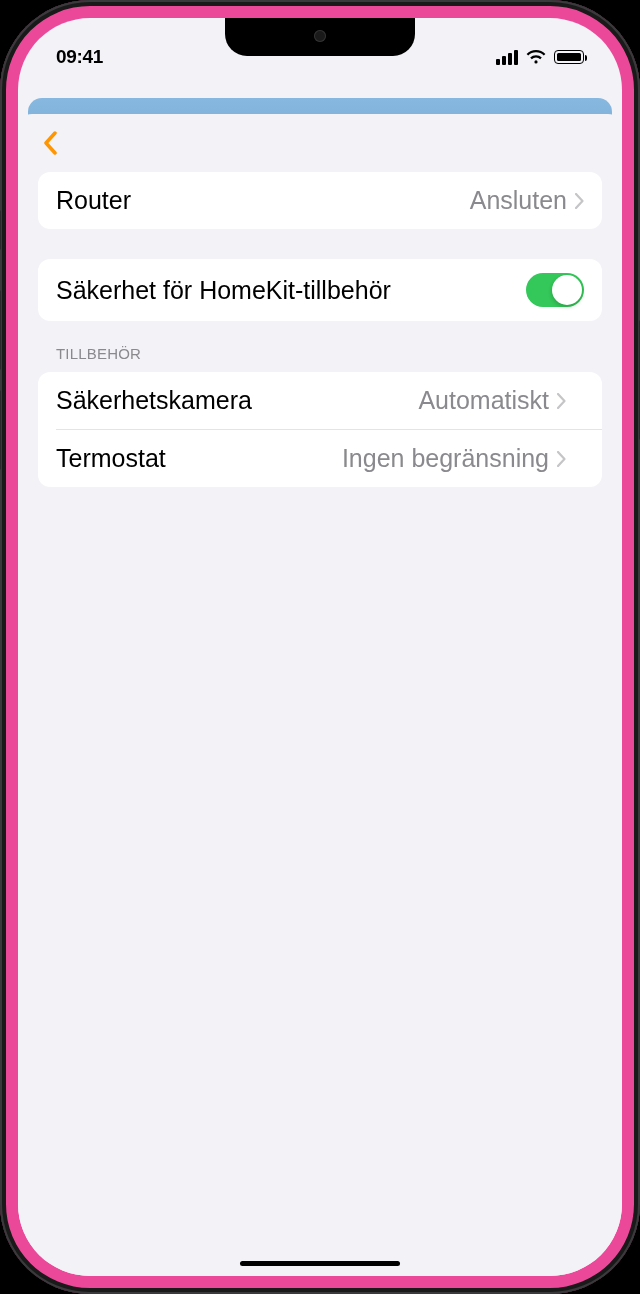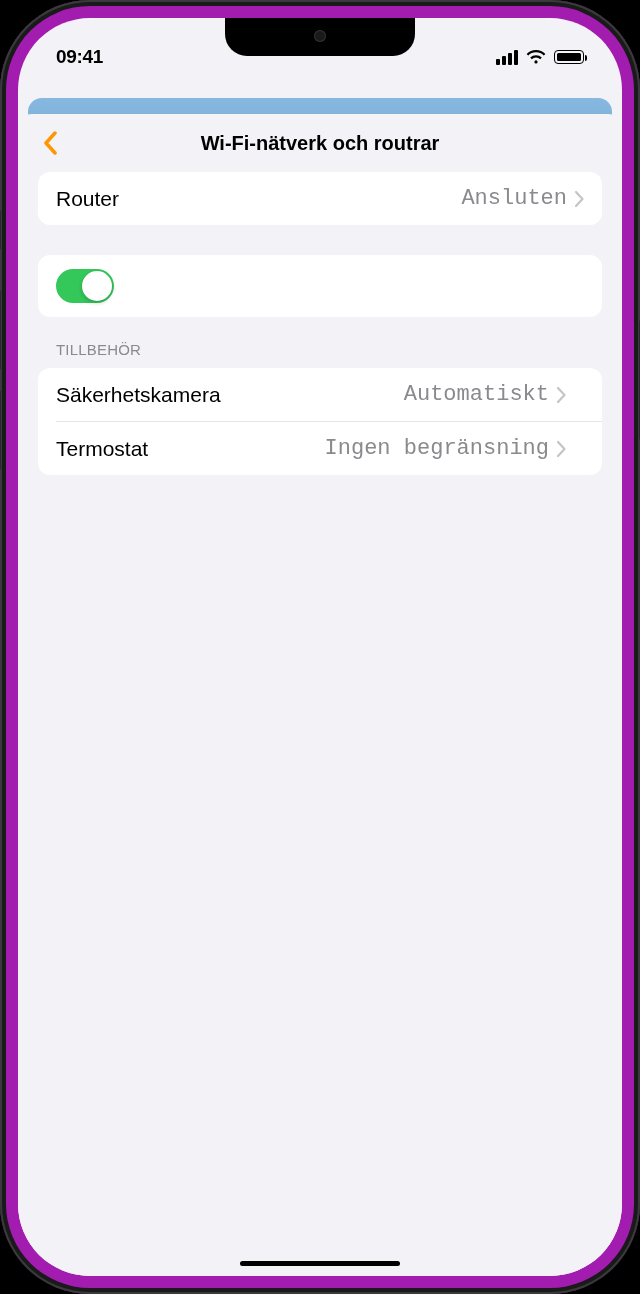--- a/index.html
+++ b/index.html
@@ -8,21 +8,21 @@
       background: #000;
       display: flex;
       justify-content: center;
       align-items: flex-start;
       width: 640px;
       height: 1294px;
     }
     .phone-frame {
       width: 640px;
       height: 1294px;
-      background: #a21caf;
+      background: #ec4899;
       border-radius: 90px;
       padding: 18px;
       position: relative;
       box-shadow: inset 0 0 0 2px #3a3a3c, inset 0 0 0 6px #1a1a1a;
     }
     .screen {
       width: 100%;
       height: 100%;
       background: #f2f2f7;
       border-radius: 72px;
@@ -143,23 +143,23 @@
     .row {
       display: flex;
       align-items: center;
       justify-content: space-between;
       padding: 14px 18px;
       min-height: 52px;
       cursor: pointer;
     }
     .row + .row { border-top: 0.5px solid #e3e3e8; margin-left: 18px; padding-left: 0; }
     .row + .row .row-right { padding-right: 0; }
-    .row-left { font-size: 21px; color: #000; }
+    .row-left { font-size: 25px; color: #000; }
     .row-right { display: flex; align-items: center; gap: 8px; }
-    .row-value { font-size: 22px; color: #8a8a8e; font-family: Liberation Mono, monospace; }
+    .row-value { font-size: 25px; color: #8a8a8e; }
     .chevron svg { display: block; }
     .footer-text {
       font-size: 15px;
       color: #8a8a8e;
       padding: 10px 18px 0;
       line-height: 1.35;
     }
 
     .toggle {
       width: 58px; height: 34px;
@@ -228,21 +228,20 @@
     </div>
 
     <div class="sheet-backdrop"></div>
     <div class="sheet">
       <div class="nav-bar">
         <div class="back-btn">
           <svg width="16" height="24" viewBox="0 0 16 24">
               <path d="M13 2L4 12l9 10" stroke="#ff9500" stroke-width="3.5" fill="none" stroke-linecap="round" stroke-linejoin="round"></path>
             </svg>
         </div>
-        <div class="nav-title">Wi-Fi-nätverk och routrar</div>
       </div>
 
       <div class="content">
         <div class="card">
           <div class="row">
             <div class="row-left">Router</div>
             <div class="row-right">
               <span class="row-value">Ansluten</span>
               <span class="chevron">
                   <svg width="9" height="16" viewBox="0 0 9 16">
@@ -250,20 +249,21 @@
                   </svg>
                 </span>
             </div>
           </div>
         </div>
 
         <div class="spacer"></div>
 
         <div class="card">
           <div class="row" style="cursor:default">
+            <div class="row-left">Säkerhet för HomeKit-tillbehör</div>
             <div class="row-right">
               <div class="toggle">
                   <div class="toggle-knob"></div>
                 </div>
             </div>
           </div>
         </div>
 
         <div class="section-header tight">TILLBEHÖR</div>
         <div class="card">

